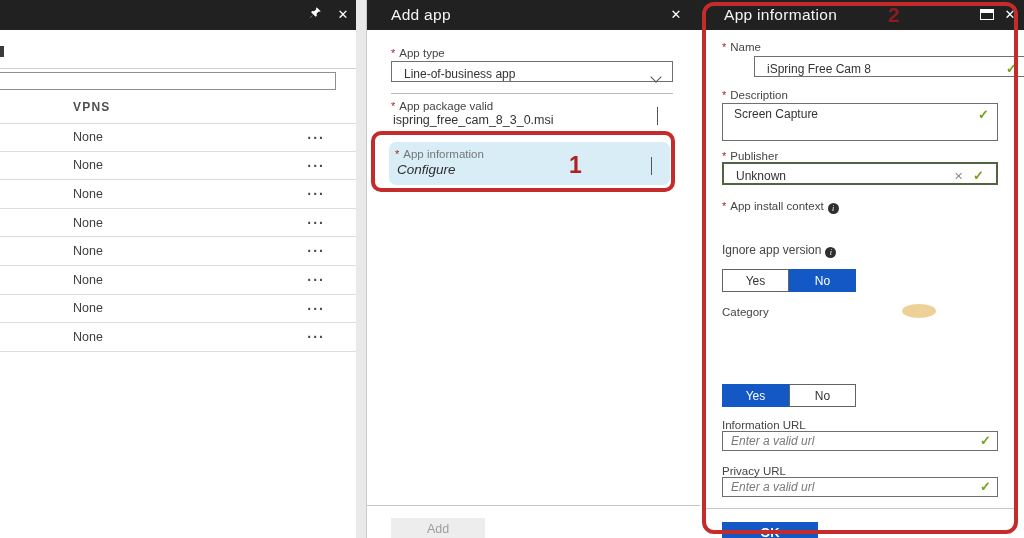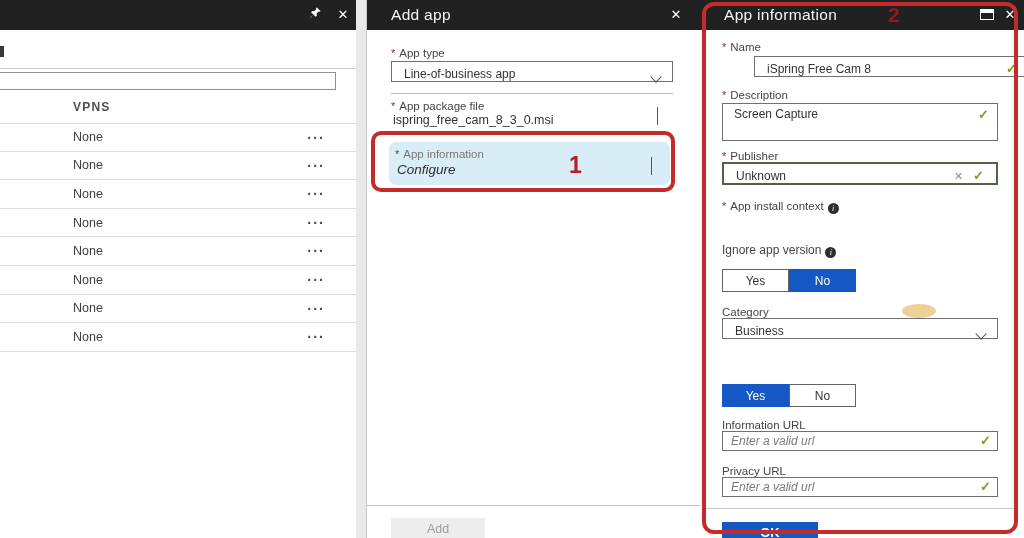--- a/index.html
+++ b/index.html
@@ -151,21 +151,21 @@
       <span class="req">*</span><span>App type</span>
     </div>
     <div class="box mp-select">
       <span>Line-of-business app</span>
       <span class="chev-down"></span>
     </div>
 
     <div class="divider mp-div1"></div>
 
     <div class="mp-label lbl" style="top:100px;">
-      <span class="req">*</span><span>App package file</span>
+      <span class="req">*</span><span>App package valid</span>
     </div>
     <div class="mp-file-val">ispring_free_cam_8_3_0.msi</div>
     <div class="mp-file-chev"><span class="chev-right"></span></div>
 
     <div class="cfg-row">
       <div class="cfg-l1">
         <span class="req">*</span><span>App information</span>
       </div>
       <div class="cfg-l2">Configure</div>
       <span class="cfg-chev"><span class="chev-right"></span></span>
@@ -215,24 +215,20 @@
 
     <div class="rp-label lbl" style="top:243px; font-size:12px;">
       <span>Ignore app version</span><span class="info-i">i</span>
     </div>
     <div class="toggle" style="left:22px; top:269px;">
       <div class="tbtn off">Yes</div>
       <div class="tbtn on">No</div>
     </div>
 
     <div class="rp-label lbl" style="top:306px;">Category</div>
-    <div class="box rp-input" style="top:318px;">
-      <span>Business</span>
-      <span class="chev-down"></span>
-    </div>
     <div class="highlight-blob"></div>
 
     <div class="toggle" style="left:22px; top:384px;">
       <div class="tbtn on">Yes</div>
       <div class="tbtn off">No</div>
     </div>
 
     <div class="rp-label lbl" style="top:419px;">Information URL</div>
     <input class="url-input" style="top: 431px;" placeholder="Enter a valid url">
     <span class="check url-check" style="top:433px;">✓</span>

